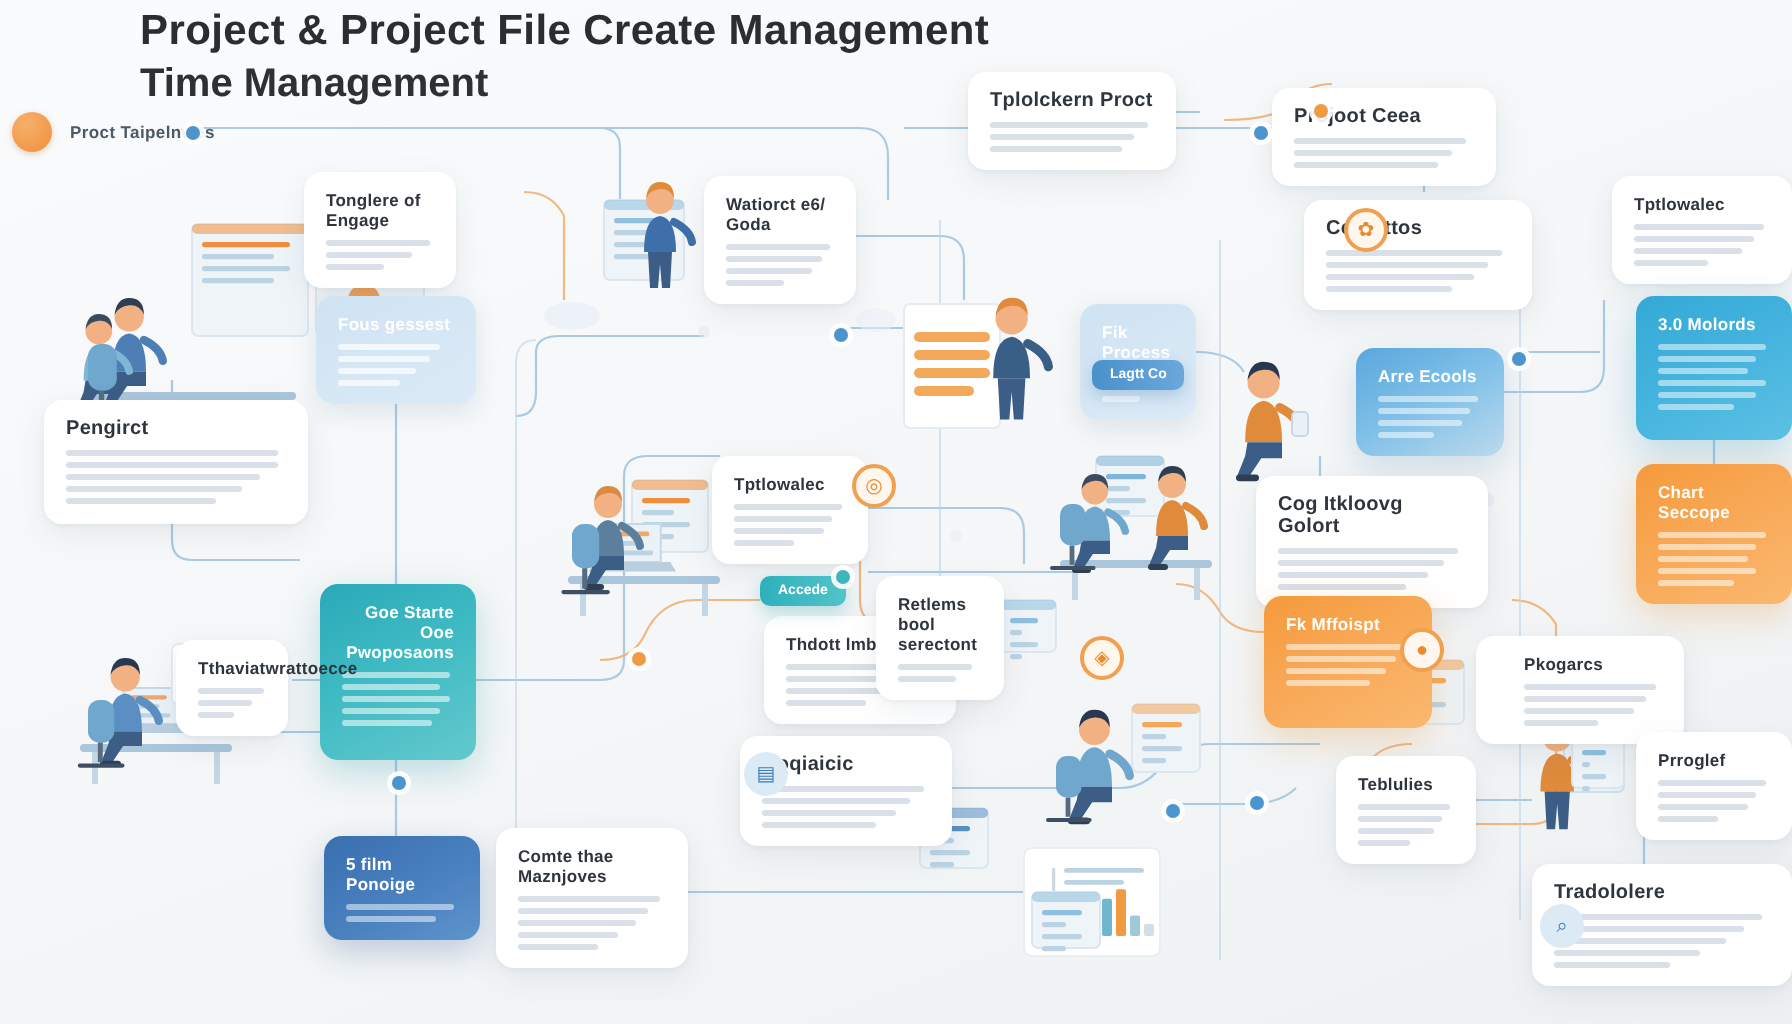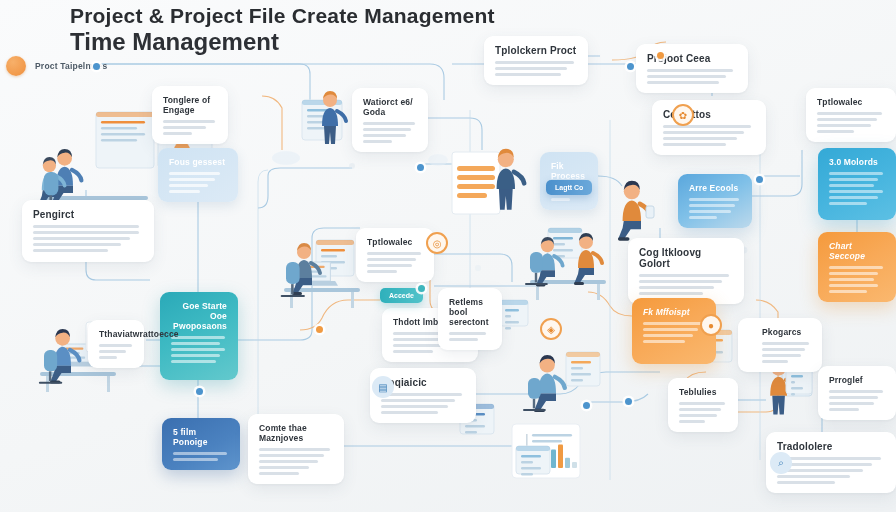--- a/index.html
+++ b/index.html
@@ -20,21 +20,21 @@
 
   
   #title-block { left: 22px; top: 2px; width: 560px; margin-left: 48px; }
   #title-line1 {
     font-size: 21px; font-weight: 700; color: #2a2d31;
     letter-spacing: .2px; line-height: 27px;
     filter: blur(.25px);
     white-space: nowrap;
   }
   #title-line2 {
-    font-size: 24px; font-weight: 700; color: #2d3035;
+    font-size: 20px; font-weight: 700; color: #2d3035;
     line-height: 26px; filter: blur(.25px);
   }
 
   
   #origin-chip { left: 6px; top: 56px; display: flex; align-items: center; gap: 9px; }
   .chip-dot {
     width: 20px; height: 20px; border-radius: 50%;
     background: radial-gradient(circle at 35% 30%, #f7b06a, #ef8f3c);
     box-shadow: 0 1px 3px rgba(200,130,60,.35);
     filter: blur(.3px);
@@ -88,21 +88,21 @@
     background: linear-gradient(152deg, #34a9d6 0%, #45b4de 50%, #5dc0e4 100%);
     box-shadow: 0 7px 20px rgba(45,150,195,.28);
   }
   .card.cyan h4 { color: #ffffff; }
   .card.cyan .ln { background: rgba(255,255,255,.5); }
 
   .card.orange {
     background: linear-gradient(150deg, #f59a3c 0%, #f8a957 48%, #fab86f 100%);
     box-shadow: 0 6px 18px rgba(225,145,55,.3);
   }
-  .card.orange h4 { color: #ffffff; font-style: italic; }
+  .card.orange h4 { color: #ffffff; }
   .card.orange .ln { background: rgba(255,255,255,.55); }
 
   .card.palepill {
     background: linear-gradient(150deg, #cfe3f3 0%, #dceaf6 100%);
     box-shadow: 0 4px 12px rgba(90,130,170,.16);
   }
   .card.palepill h4 { color: #ffffff; }
   .card.palepill .ln { background: rgba(255,255,255,.7); }
 
   
@@ -638,21 +638,21 @@
       </div>
       <div class="card abs orange" style="left: 632px; top: 298px; width: 84px; min-height: 66px;">
         <h4>Fk Mffoispt</h4>
         <div class="lines">
           <span class="ln s1"></span>
           <span class="ln s2"></span>
           <span class="ln s3"></span>
           <span class="ln s4"></span>
         </div>
       </div>
-      <div class="card abs " style="left: 738px; top: 318px; width: 84px; min-height: 46px; padding-left: 24px;">
+      <div class="card abs " style="left: 738px; top: 318px; width: 104px; min-height: 46px; padding-left: 24px;">
         <h4>Pkogarcs</h4>
         <div class="lines">
           <span class="ln s1"></span>
           <span class="ln s2"></span>
           <span class="ln s3"></span>
           <span class="ln s5"></span>
         </div>
       </div>
       <div class="card abs " style="left: 668px; top: 378px; width: 70px; min-height: 44px;">
         <h4>Teblulies</h4>

